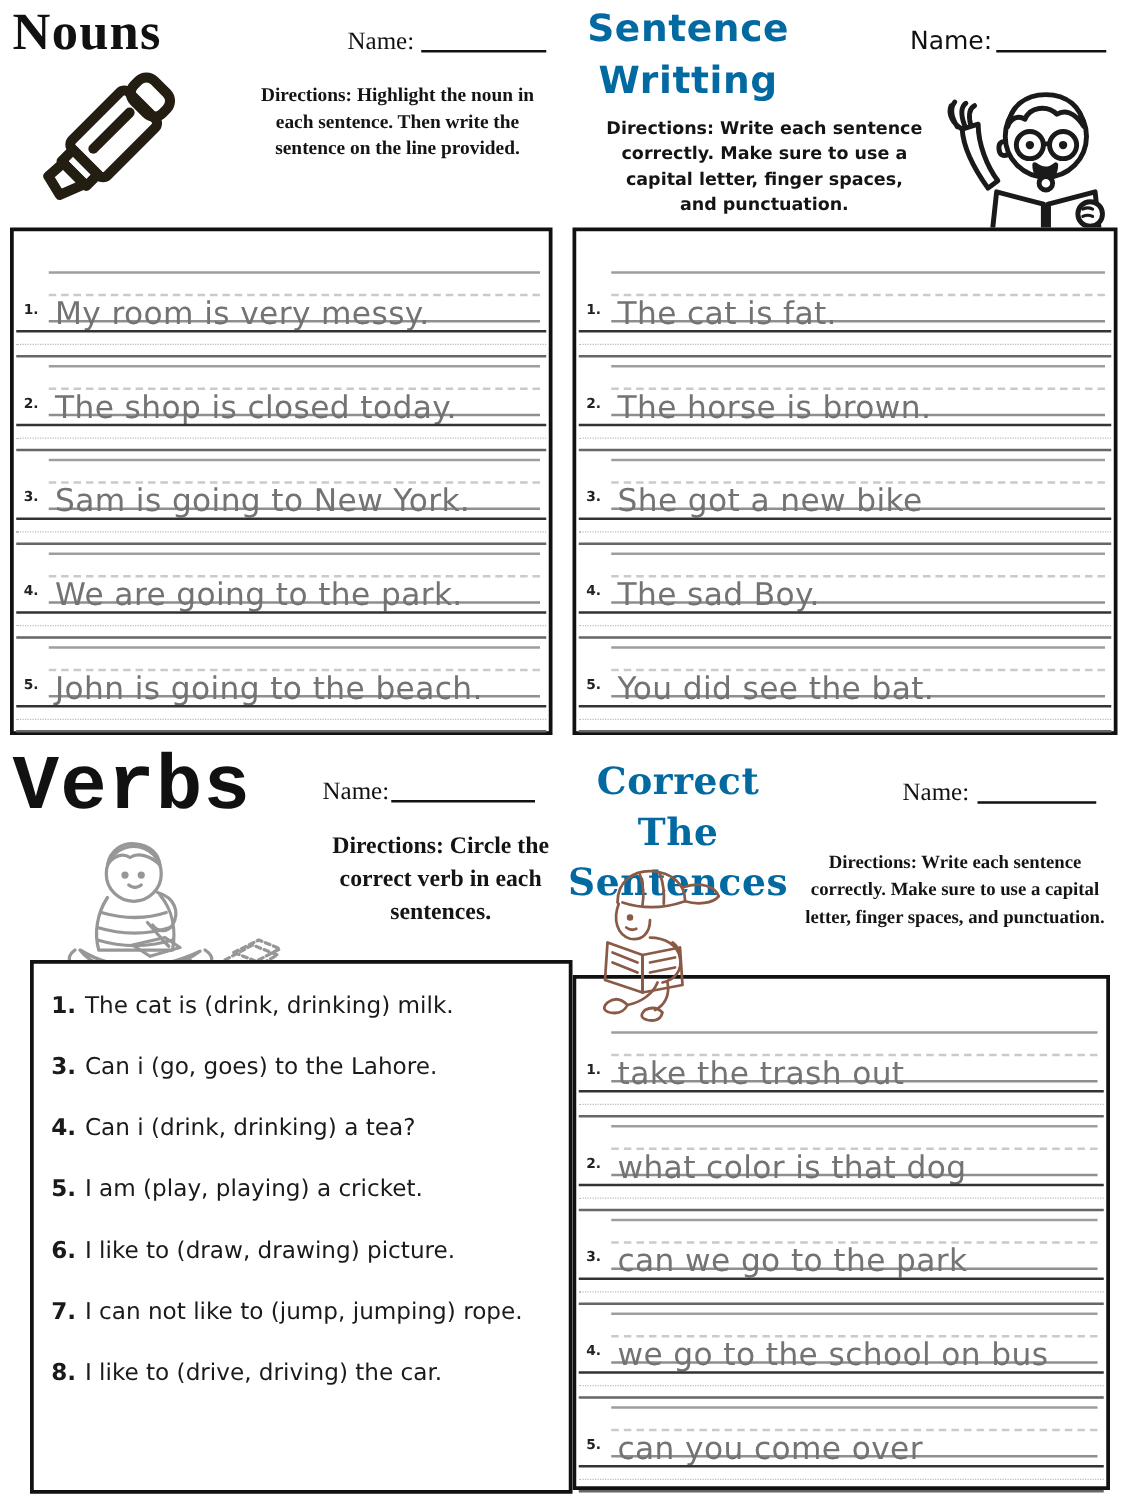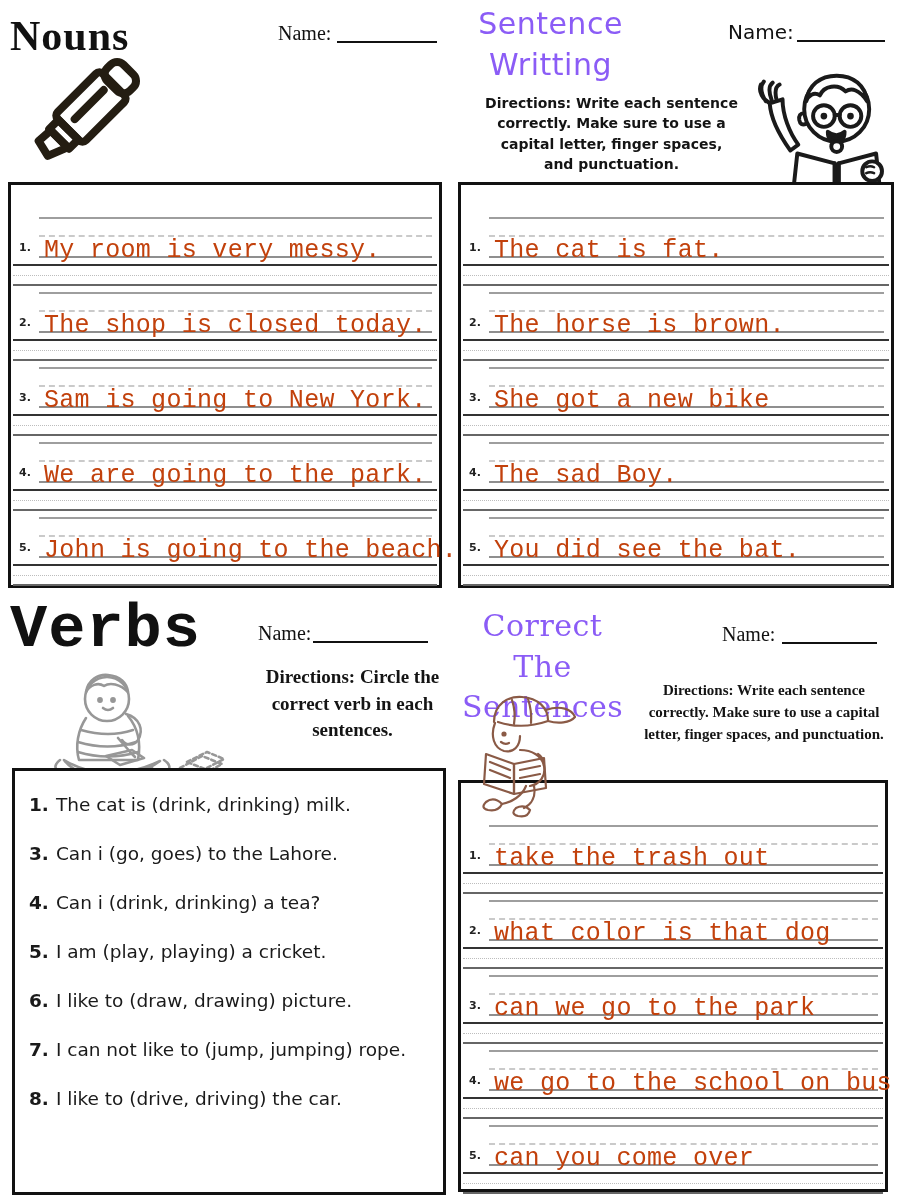--- a/index.html
+++ b/index.html
@@ -8,25 +8,25 @@
   .quad { position:absolute; width:450px; height:600px; }
   #q-nouns { left:0; top:0; }
   #q-sw    { left:450px; top:0; }
   #q-verbs { left:0; top:600px; }
   #q-cs    { left:450px; top:600px; }
 
   .serif { font-family:"Liberation Serif", serif; }
 
   
   .title-serif { font-family:"Liberation Serif", serif; font-weight:bold; color:#111; }
-  #q-nouns .title-serif { position:absolute; left:10px; top:12px; font-size:42px; letter-spacing:1px; }
+  #q-nouns .title-serif { position:absolute; left:10px; top:2px; font-size:42px; letter-spacing:1px; }
   #q-verbs .title-serif { position:absolute; left:10px; top:-6px; font-size:62px;
      font-family:Liberation Mono, monospace; letter-spacing:1px; }
 
-  .title-sans { position:absolute; font-weight:normal; color:#8b5cf6; text-align:center;
+  .title-sans { position:absolute; font-weight:bold; color:#0369a1; text-align:center;
      font-size:30px; line-height:1.35; letter-spacing:0.5px; }
   #q-sw .title-sans { left:8px; top:4px; width:185px; }
   #q-cs .title-sans { left:0px; top:6px; width:185px; font-family:"DejaVu Serif", serif; font-size:30px; }
 
   .name-line { position:absolute; font-size:20px; color:#111; white-space:nowrap; }
   #q-nouns .name-line { left:278px; top:22px; }
   #q-sw .name-line    { left:278px; top:20px; }
   #q-verbs .name-line { left:258px; top:22px; }
   #q-cs .name-line    { left:272px; top:23px; }
   .name-underline { display:inline-block; height:1px; border-bottom:2.5px solid #111;
@@ -58,27 +58,27 @@
   #q-cs .sbox    { left:8px;  top:180px; width:430px; height:412px; padding-top:40px; }
 
   .hw-unit { margin-bottom:4px; }
   .hw-row { position:relative; height:44px; }
   .gl { position:absolute; left:28px; right:7px; }
   .gl-t { top:2px;  border-top:2px solid #9e9e9e; }
   .gl-m { top:20px; border-top:2px dashed #cacaca; }
   .gl-b { bottom:1px; border-top:2px solid #8f8f8f; }
   .hw-num { position:absolute; left:8px; bottom:5px; font-size:11px; font-weight:bold; color:#222; }
   .hw-text { position:absolute; left:33px; bottom:-6px; font-size:25px; font-weight:500;
-     letter-spacing:0.3px; color:#c2410c; white-space:nowrap;font-family:Liberation Mono, monospace; }
+     letter-spacing:0.3px; color:#737373; white-space:nowrap; }
   .hw-blank { position:relative; height:22px; margin:5px 2px 0 2px;
      border-top:2.5px solid #333; border-bottom:2px solid #666; }
   .gl-m2 { position:absolute; left:0; right:0; top:9px; border-top:1.5px dotted #bdbdbd; }
 
   
-  #q-verbs .sbox { left:12px; top:168px; width:434px; height:427px; padding:23px 8px 0 14px; }
+  #q-verbs .sbox { left:24px; top:168px; width:434px; height:427px; padding:23px 8px 0 14px; }
   .verb-item { height:49px; font-size:18.5px; color:#1a1a1a; white-space:nowrap; }
   .verb-num { font-weight:bold; margin-right:7px; }
 </style>
 </head>
 <body>
 
 <section class="quad" id="q-nouns">
   <h1 class="title-serif">Nouns</h1>
 
   <svg id="art-marker" class="art" viewBox="0 0 160 126">
@@ -88,20 +88,21 @@
       <line x1="-3" y1="-28" x2="-3" y2="13"></line>
       <rect x="-14" y="25" width="28" height="13"></rect>
       <path d="M -12 38 L 12 38 L 4 58 L -13 54 Z"></path>
     </g>
   </svg>
 
   <div class="name-line serif">
     <span>Name:</span><span class="name-underline"></span>
   </div>
 
+  <p class="directions">Directions: Highlight the noun in each sentence. Then write the sentence on the line provided.</p>
 
   <div class="sbox">
       <div class="hw-unit">
         <div class="hw-row">
           <i class="gl gl-t"></i>
           <i class="gl gl-m"></i>
           <i class="gl gl-b"></i>
           <span class="hw-num">1.</span>
           <span class="hw-text">My room is very messy.</span>
         </div>

